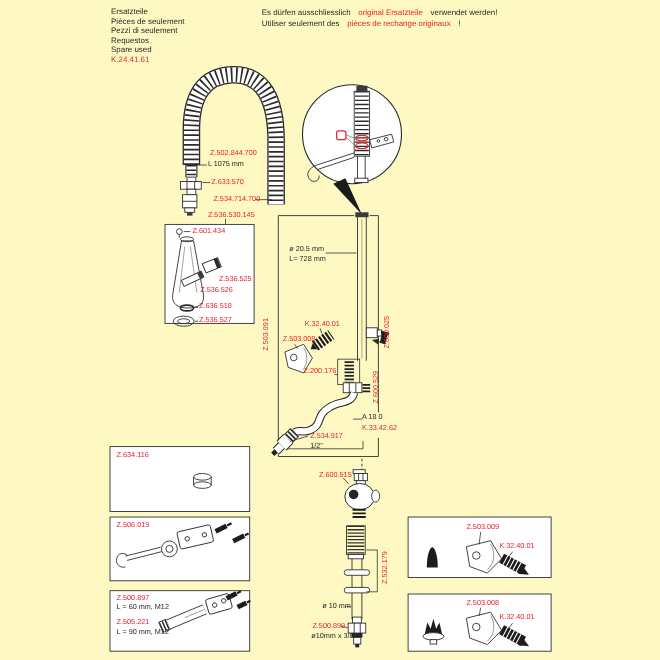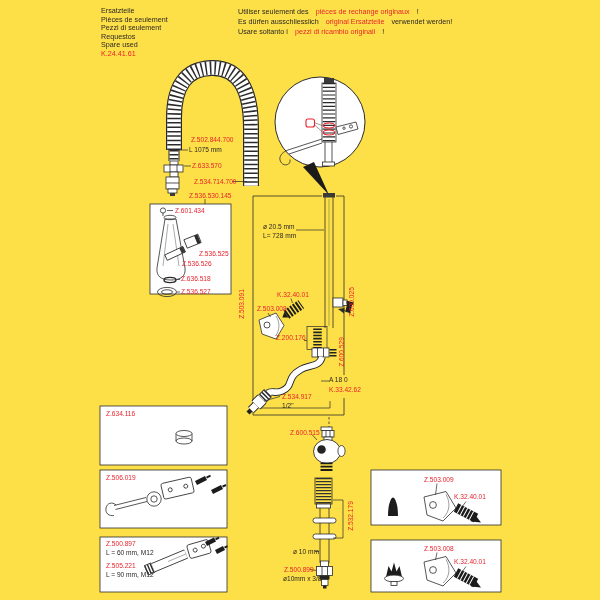--- a/index.html
+++ b/index.html
@@ -1,17 +1,17 @@
 <!DOCTYPE html>
 <html><head>
 <meta charset="utf-8">
 <style>
   html,body{margin:0;padding:0;background:#fff;}
   body{width:600px;height:600px;font-family:"Liberation Sans",sans-serif;color:#2b2627;}
-  .page{position:relative;width:600px;height:600px;overflow:hidden;background:#fde047;}
+  .page{position:relative;width:600px;height:600px;overflow:hidden;background:#fef9c3;}
   svg.art{position:absolute;left:0;top:0;}
   .lbl{position:absolute;font-size:6.6px;line-height:7.5px;white-space:nowrap;color:#2b2627;}
   .red{color:#e8232d;}
   .vert{transform:translate(-50%,-50%) rotate(-90deg);}
   .hl{position:absolute;left:101px;top:7px;font-size:7.2px;line-height:8.6px;}
   .hl .code{color:#e8232d;}
   .hr{position:absolute;left:238px;top:7px;font-size:7.2px;line-height:10.2px;}
   .hr-row .red{margin:0 7px;}
 </style>
 </head>
@@ -242,23 +242,22 @@
 <div class="hl">
   <div>Ersatzteile</div>
   <div>Pièces de seulement</div>
   <div>Pezzi di seulement</div>
   <div>Requestos</div>
   <div>Spare used</div>
   <div class="code">K.24.41.61</div>
 </div>
 
 <div class="hr">
+  <div class="hr-row"><span>Es dürfen ausschliesslich</span><span class="red">original Ersatzteile</span><span>verwendet werden!</span></div>
   <div class="hr-row"><span>Utiliser seulement des</span><span class="red">pièces de rechange originaux</span><span>!</span></div>
-  <div class="hr-row"><span>Es dürfen ausschliesslich</span><span class="red">original Ersatzteile</span><span>verwendet werden!</span></div>
-  <div class="hr-row"><span>Usare soltanto i</span><span class="red">pezzi di ricambio originali</span><span>!</span></div>
 </div>
 
 <div class="lbl red" style="left:191px;top:136px">Z.502.844.700</div>
 <div class="lbl" style="left:189px;top:146px">L 1075 mm</div>
 <div class="lbl red" style="left:192px;top:162px">Z.633.570</div>
 <div class="lbl red" style="left:194px;top:178px">Z.534.714.700</div>
 <div class="lbl red" style="left:189px;top:192px">Z.536.530.145</div>
 <div class="lbl red" style="left:175px;top:207px">Z.601.434</div>
 <div class="lbl red" style="left:199px;top:250px">Z.536.525</div>
 <div class="lbl red" style="left:182px;top:260px">Z.536.526</div>

